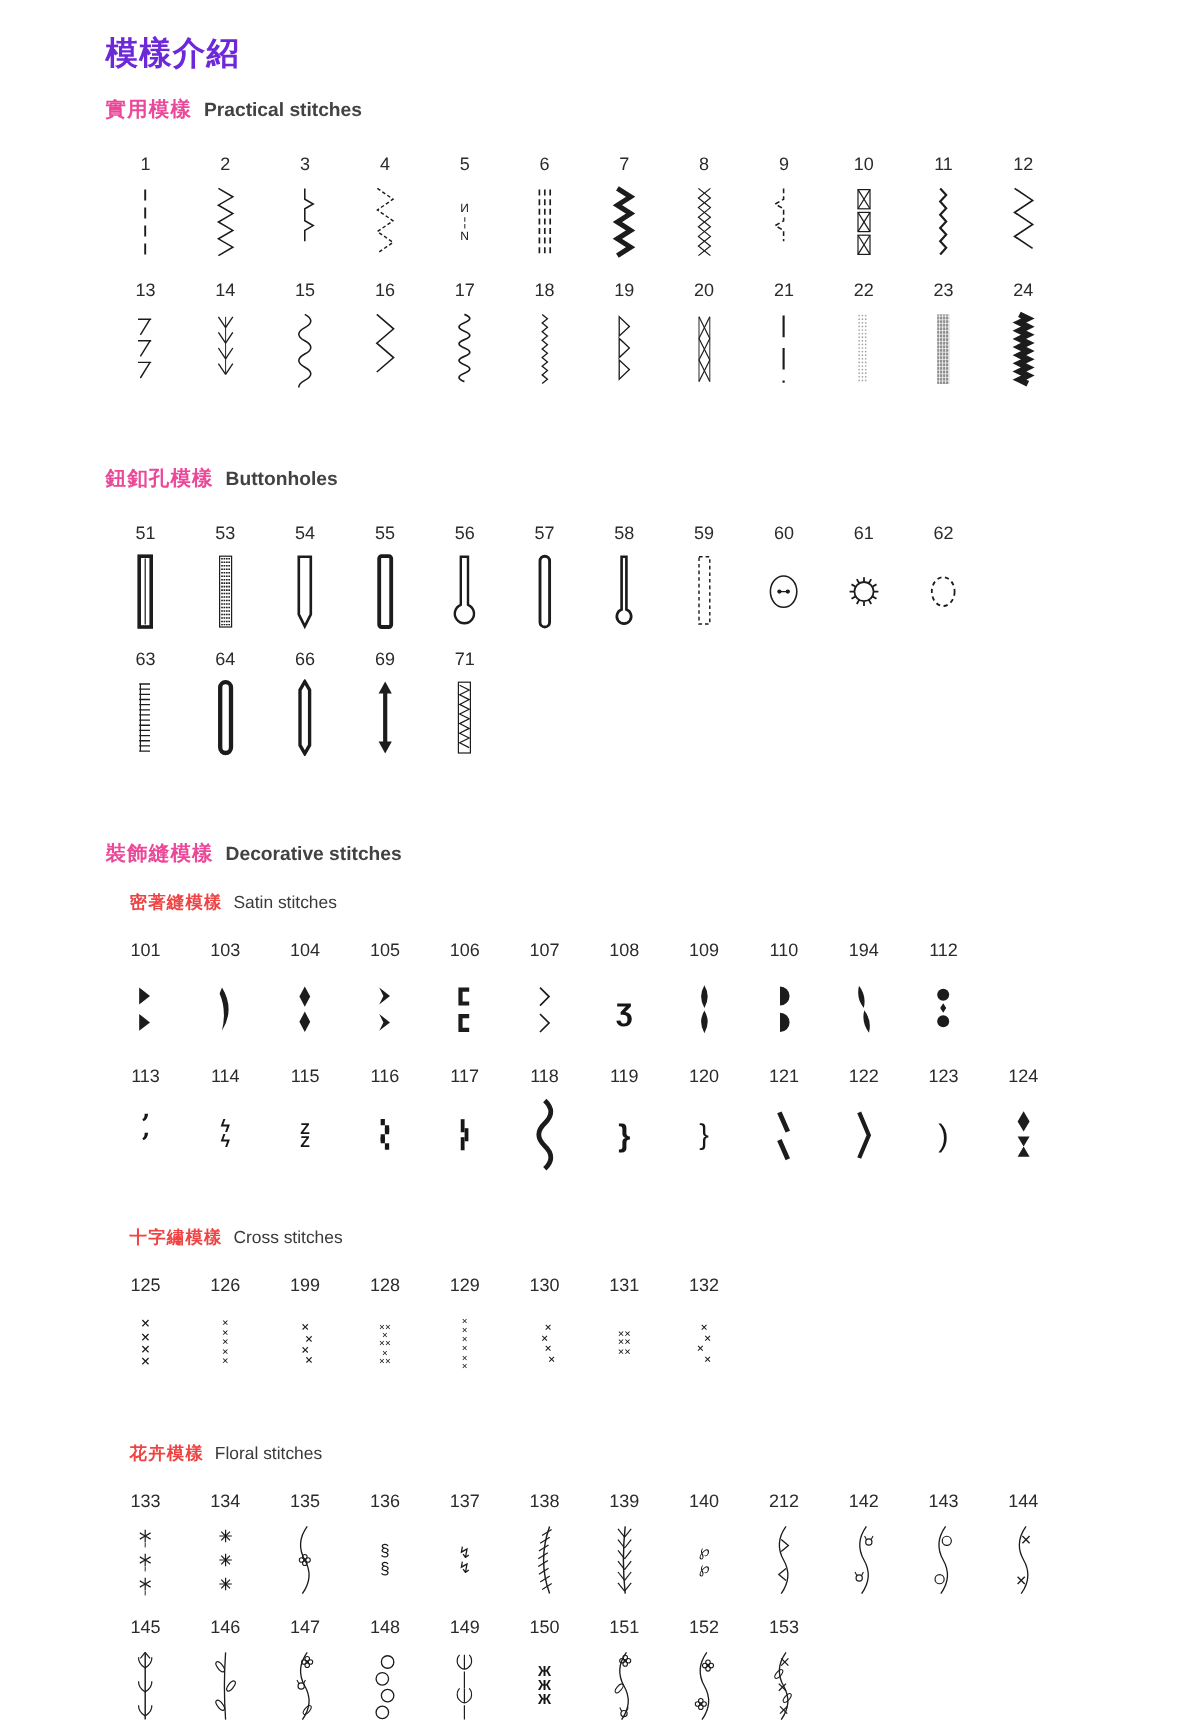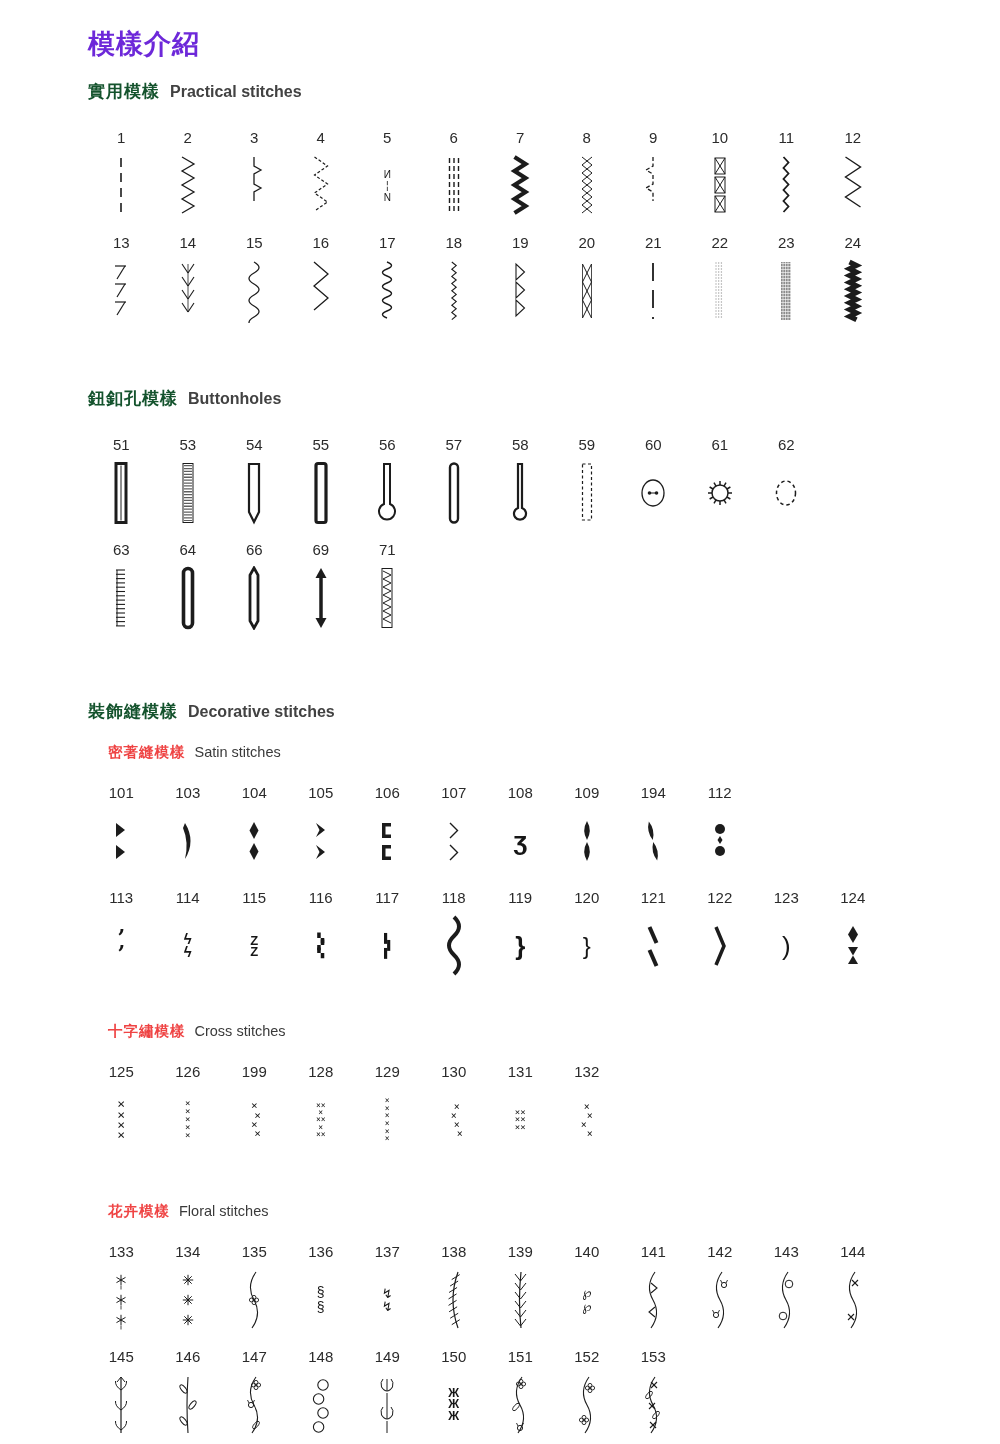--- a/index.html
+++ b/index.html
@@ -1,20 +1,20 @@
 <!DOCTYPE html>
 <html><head>
 <meta charset="utf-8">
 <style>
   html,body{margin:0;padding:0;background:#fff;}
   body{width:1000px;height:1444px;overflow:hidden;box-sizing:border-box;
        font-family:"Liberation Sans","DejaVu Sans",sans-serif;color:#333;}
   .page{padding:26px 0 0 88px;}
   h1{font-size:27px;font-weight:700;color:#6d28d9;margin:0 0 18px 0;letter-spacing:1px;}
-  .sec-h .zh{font-size:17px;font-weight:700;color:#14532d;letter-spacing:1px;}
+  .sec-h .zh{font-size:17px;font-weight:700;color:#ec4899;letter-spacing:1px;}
   .sec-h .en{font-size:16px;font-weight:700;color:#424242;margin-left:10px;}
   .sub-h{margin-left:20px;}
   .sub-h .zh{font-size:14.5px;font-weight:700;color:#ef4444;letter-spacing:1px;}
   .sub-h .en{font-size:14.5px;font-weight:400;color:#3a3a3a;margin-left:9px;}
   .sec{margin-top:0;}
   #sec-buttonholes{margin-top:64px;}
   #sec-decorative{margin-top:70px;}
   .sub{margin-top:20px;}
   #sub-cross{margin-top:44px;}
   #sub-floral{margin-top:50px;}
@@ -594,20 +594,28 @@
           </div>
           <div class="cell">
             <div class="num">109</div>
             <div class="glyph">
               <svg width="30" height="64" viewBox="0 0 30 64">
                 <path d="M15,12 Q20.5,21.5 15,31 Q9.5,21.5 15,12 Z M15,33 Q20.5,42.5 15,52 Q9.5,42.5 15,33 Z" fill="#1c1c1c"></path>
               </svg>
             </div>
           </div>
           <div class="cell">
+            <div class="num">110</div>
+            <div class="glyph">
+              <svg width="30" height="64" viewBox="0 0 30 64">
+                <path d="M12,13 a8,8 0 0 1 0,16 Z M12,35 a8,8 0 0 1 0,16 Z" fill="#1c1c1c"></path>
+              </svg>
+            </div>
+          </div>
+          <div class="cell">
             <div class="num">194</div>
             <div class="glyph">
               <svg width="30" height="64" viewBox="0 0 30 64">
                 <g transform="rotate(-12 15 32)">
                   <path d="M15,12 Q19.6,21.5 15,31 Q10.4,21.5 15,12 Z M15,33 Q19.6,42.5 15,52 Q10.4,42.5 15,33 Z" fill="#1c1c1c"></path>
                 </g>
               </svg>
             </div>
           </div>
           <div class="cell">
@@ -926,21 +934,21 @@
             </div>
           </div>
           <div class="cell">
             <div class="num">140</div>
             <div class="glyph">
               <div class="tg" style="font-size: 13px; line-height: 1.05;">℘
 ℘</div>
             </div>
           </div>
           <div class="cell">
-            <div class="num">141</div>
+            <div class="num">212</div>
             <div class="glyph">
               <svg width="30" height="64" viewBox="0 0 30 64">
                 <path d="M17,4 Q7,18 15,32 Q23,46 13,60" fill="none" stroke="#1c1c1c" stroke-width="1.1"></path>
                 <polyline points="13,15 19,20 13,25" fill="none" stroke="#1c1c1c" stroke-width="1.1"></polyline>
                 <polyline points="17,39 11,44 17,49" fill="none" stroke="#1c1c1c" stroke-width="1.1"></polyline>
               </svg>
             </div>
           </div>
           <div class="cell">
             <div class="num">142</div>

